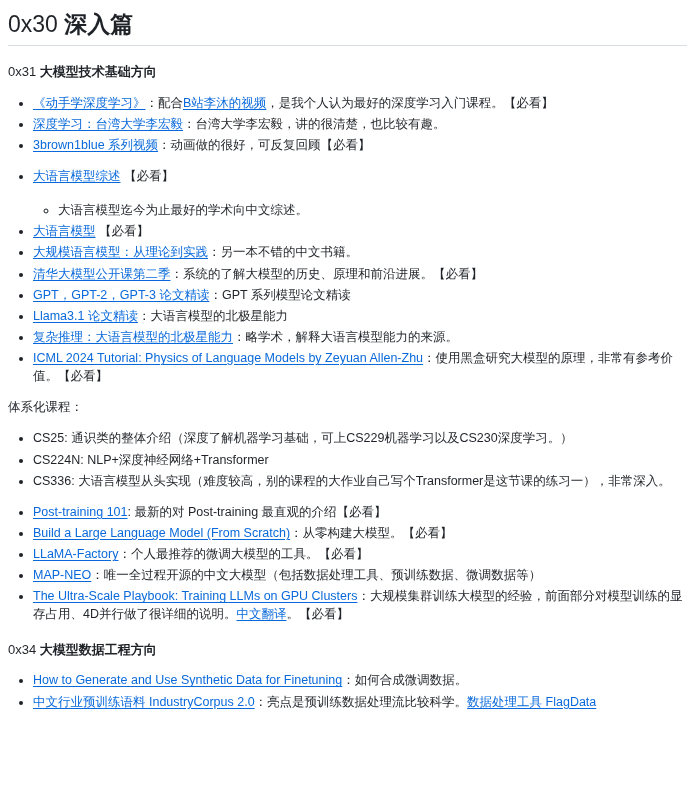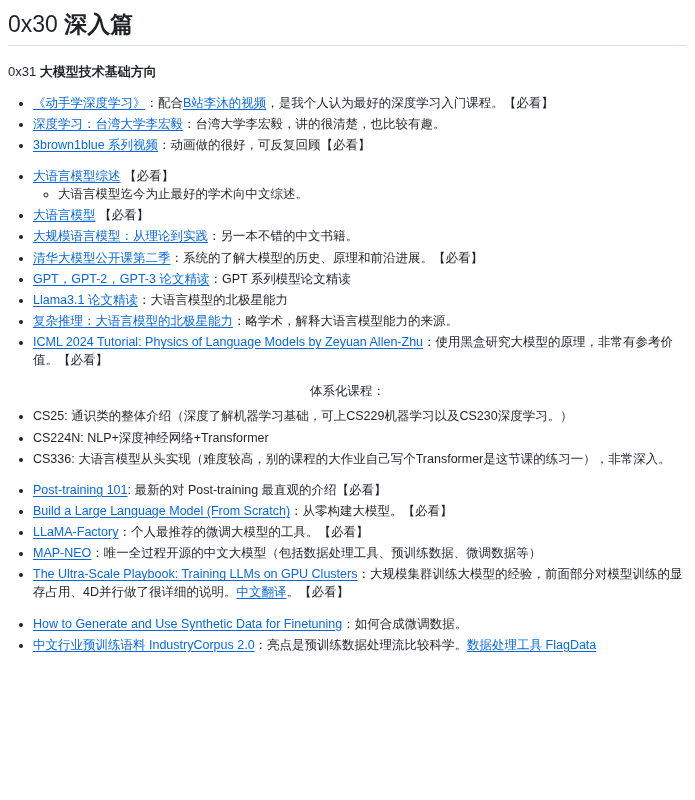--- a/index.html
+++ b/index.html
@@ -39,24 +39,23 @@
     margin: 0 0 13px 0;
     padding-left: 2em;
     list-style-type: disc;
   }
   ul.doc-list ul {
     margin: 0;
     padding-left: 2em;
     list-style-type: circle;
   }
   ul.doc-list li + li { margin-top: 3px; }
-  ul.doc-list ul li { margin-top: 0; }
+  ul.doc-list ul li { margin-top: 16px; }
   p.para {
-    margin: 0 0 7px 0;
-    text-align: center;
+    margin: 0 0 13px 0;
   }
   a.doc-link {
     color: var(--link, #0969da);
     text-decoration: underline;
     text-underline-offset: 2px;
     cursor: pointer;
   }
 </style>
 </head>
 <body>
@@ -88,17 +87,18 @@
       <li><span>CS224N: NLP+深度神经网络+Transformer</span></li>
       <li><span>CS336: 大语言模型从头实现（难度较高，别的课程的大作业自己写个Transformer是这节课的练习一），非常深入。</span></li>
     </ul>
     <ul class="doc-list">
       <li><a class="doc-link" href="#">Post-training 101</a><span>: 最新的对 Post-training 最直观的介绍【必看】</span></li>
       <li><a class="doc-link" href="#">Build a Large Language Model (From Scratch)</a><span>：从零构建大模型。【必看】</span></li>
       <li><a class="doc-link" href="#">LLaMA-Factory</a><span>：个人最推荐的微调大模型的工具。【必看】</span></li>
       <li><a class="doc-link" href="#">MAP-NEO</a><span>：唯一全过程开源的中文大模型（包括数据处理工具、预训练数据、微调数据等）</span></li>
       <li><a class="doc-link" href="#">The Ultra-Scale Playbook: Training LLMs on GPU Clusters</a><span>：大规模集群训练大模型的经验，前面部分对模型训练的显存占用、4D并行做了很详细的说明。</span><a class="doc-link" href="#">中文翻译</a><span>。【必看】</span></li>
     </ul>
+    <h3 class="section-heading"><span>0x34 </span><b>大模型数据工程方向</b></h3>
     <ul class="doc-list">
       <li><a class="doc-link" href="#">How to Generate and Use Synthetic Data for Finetuning</a><span>：如何合成微调数据。</span></li>
       <li><a class="doc-link" href="#">中文行业预训练语料 IndustryCorpus 2.0</a><span>：亮点是预训练数据处理流比较科学。</span><a class="doc-link" href="#">数据处理工具 FlagData</a></li>
     </ul>
   </div>
 
 </body></html>

